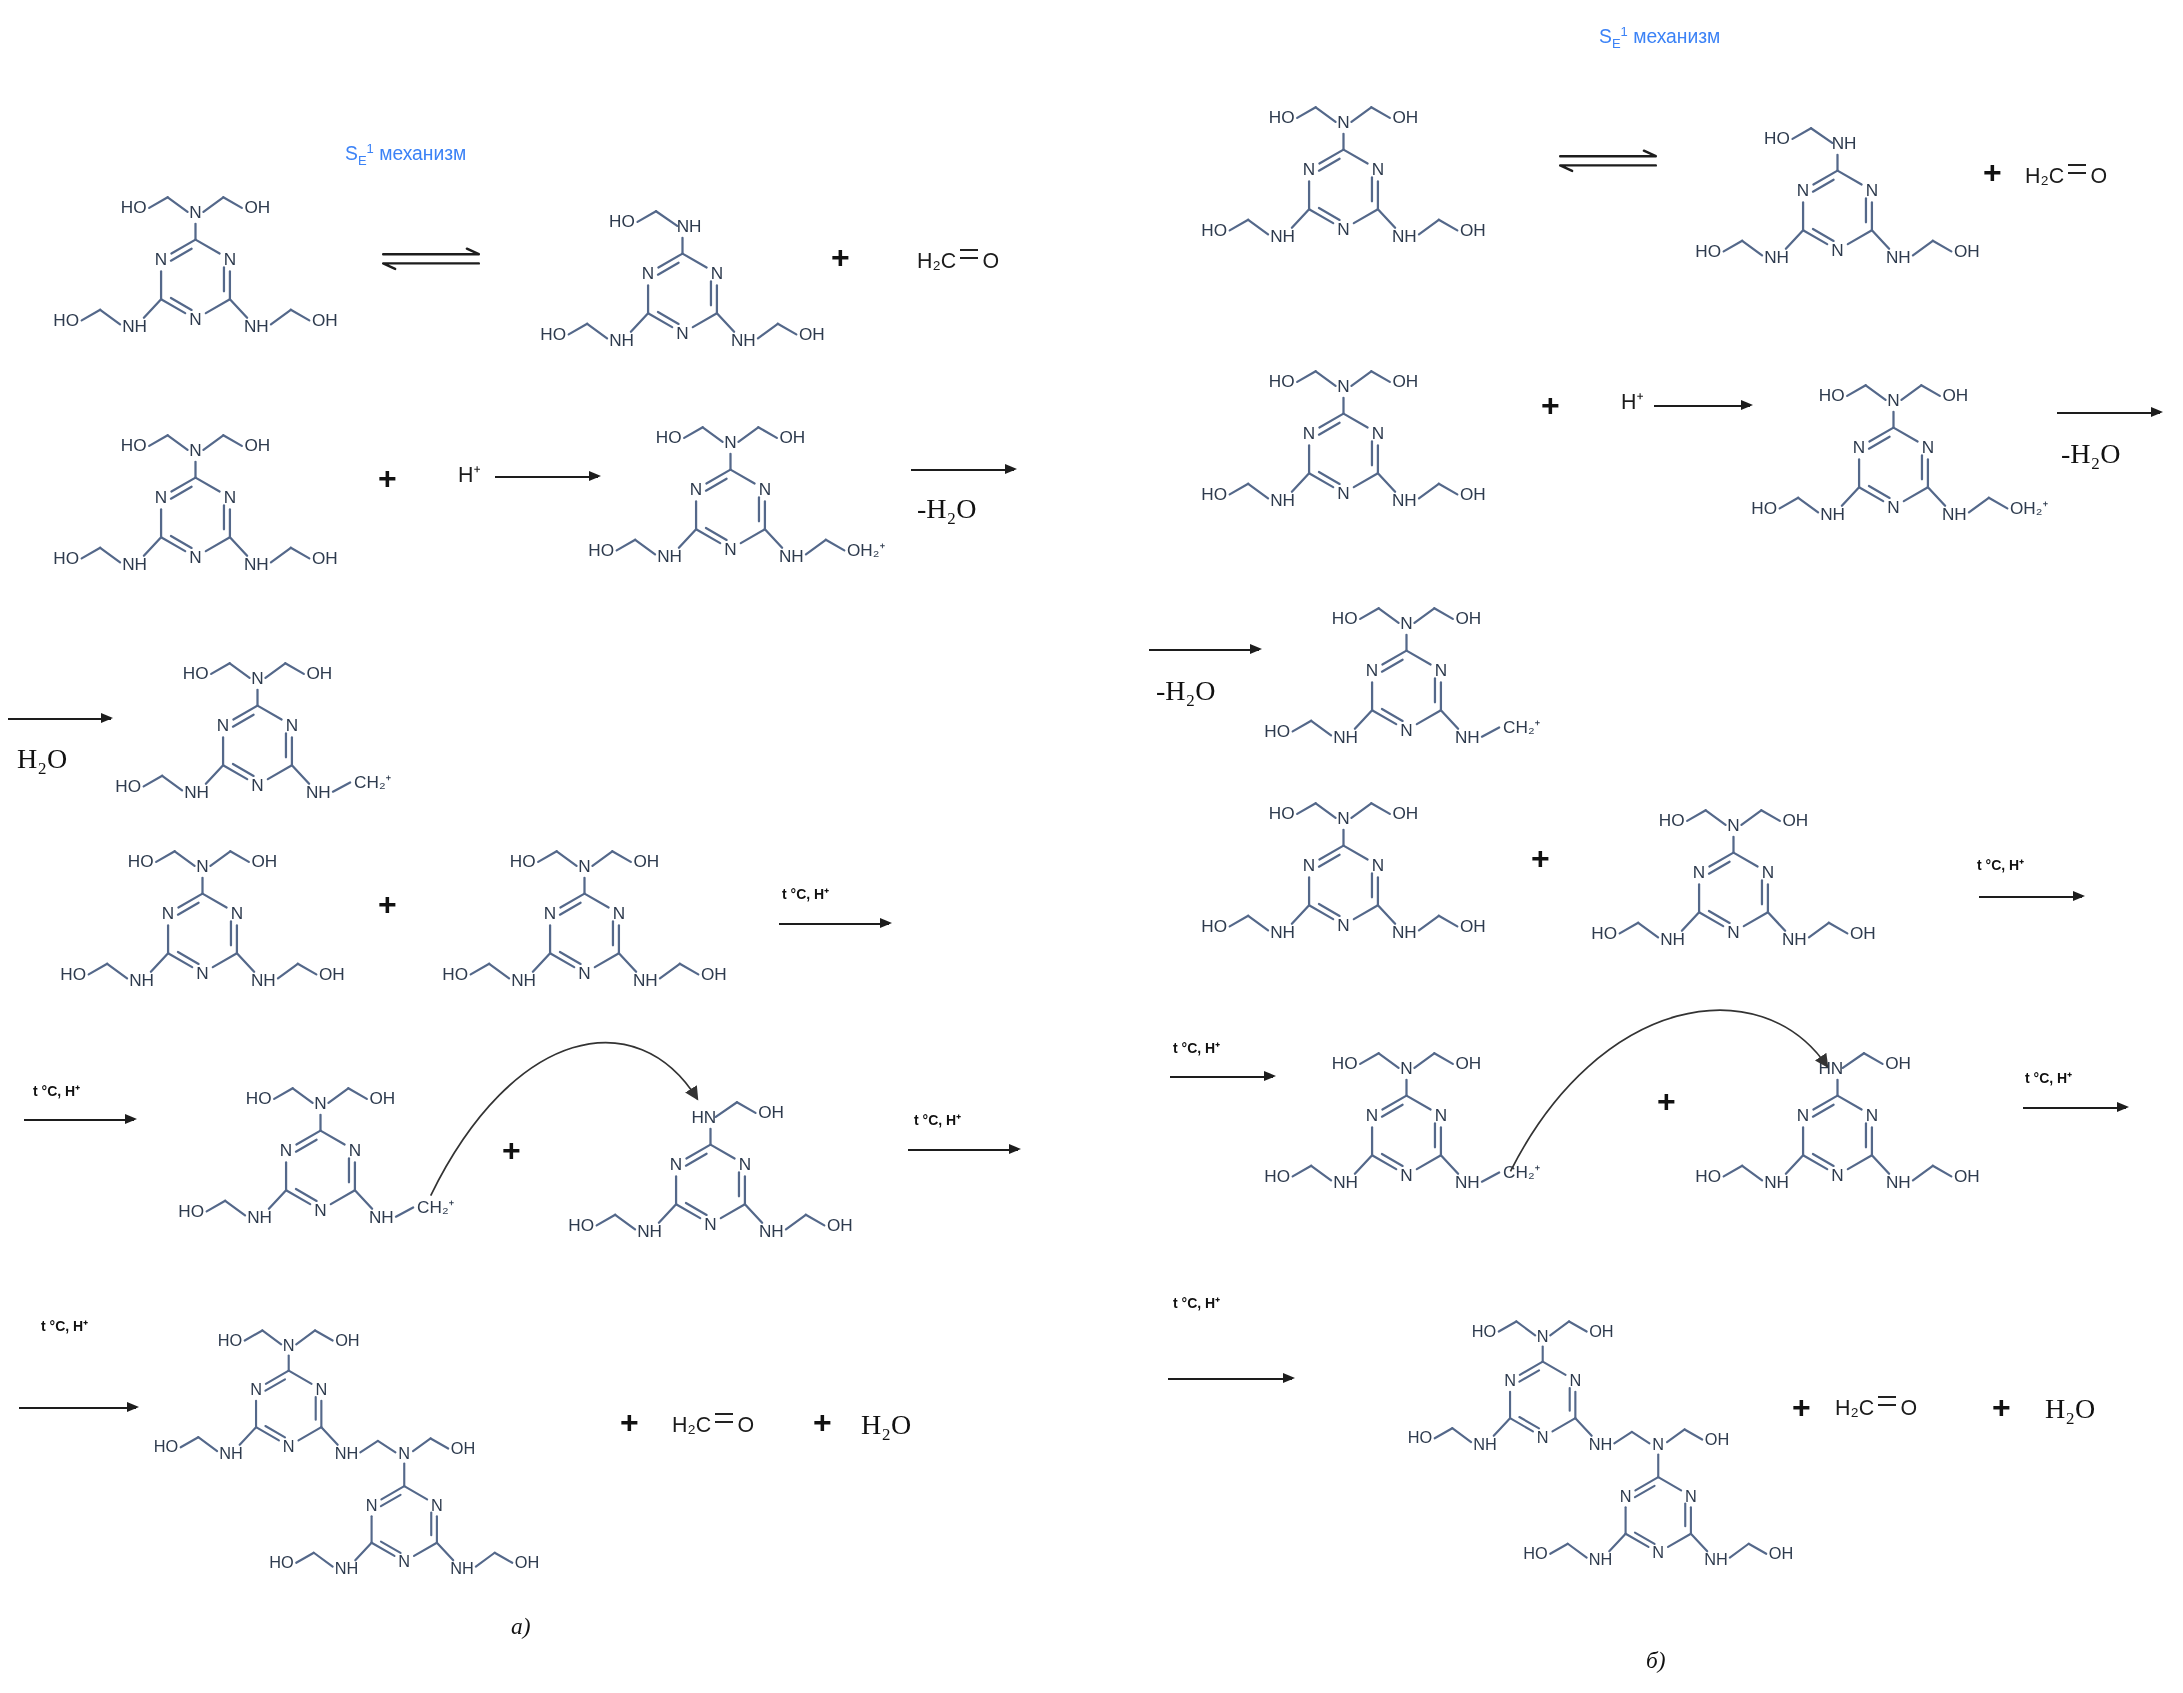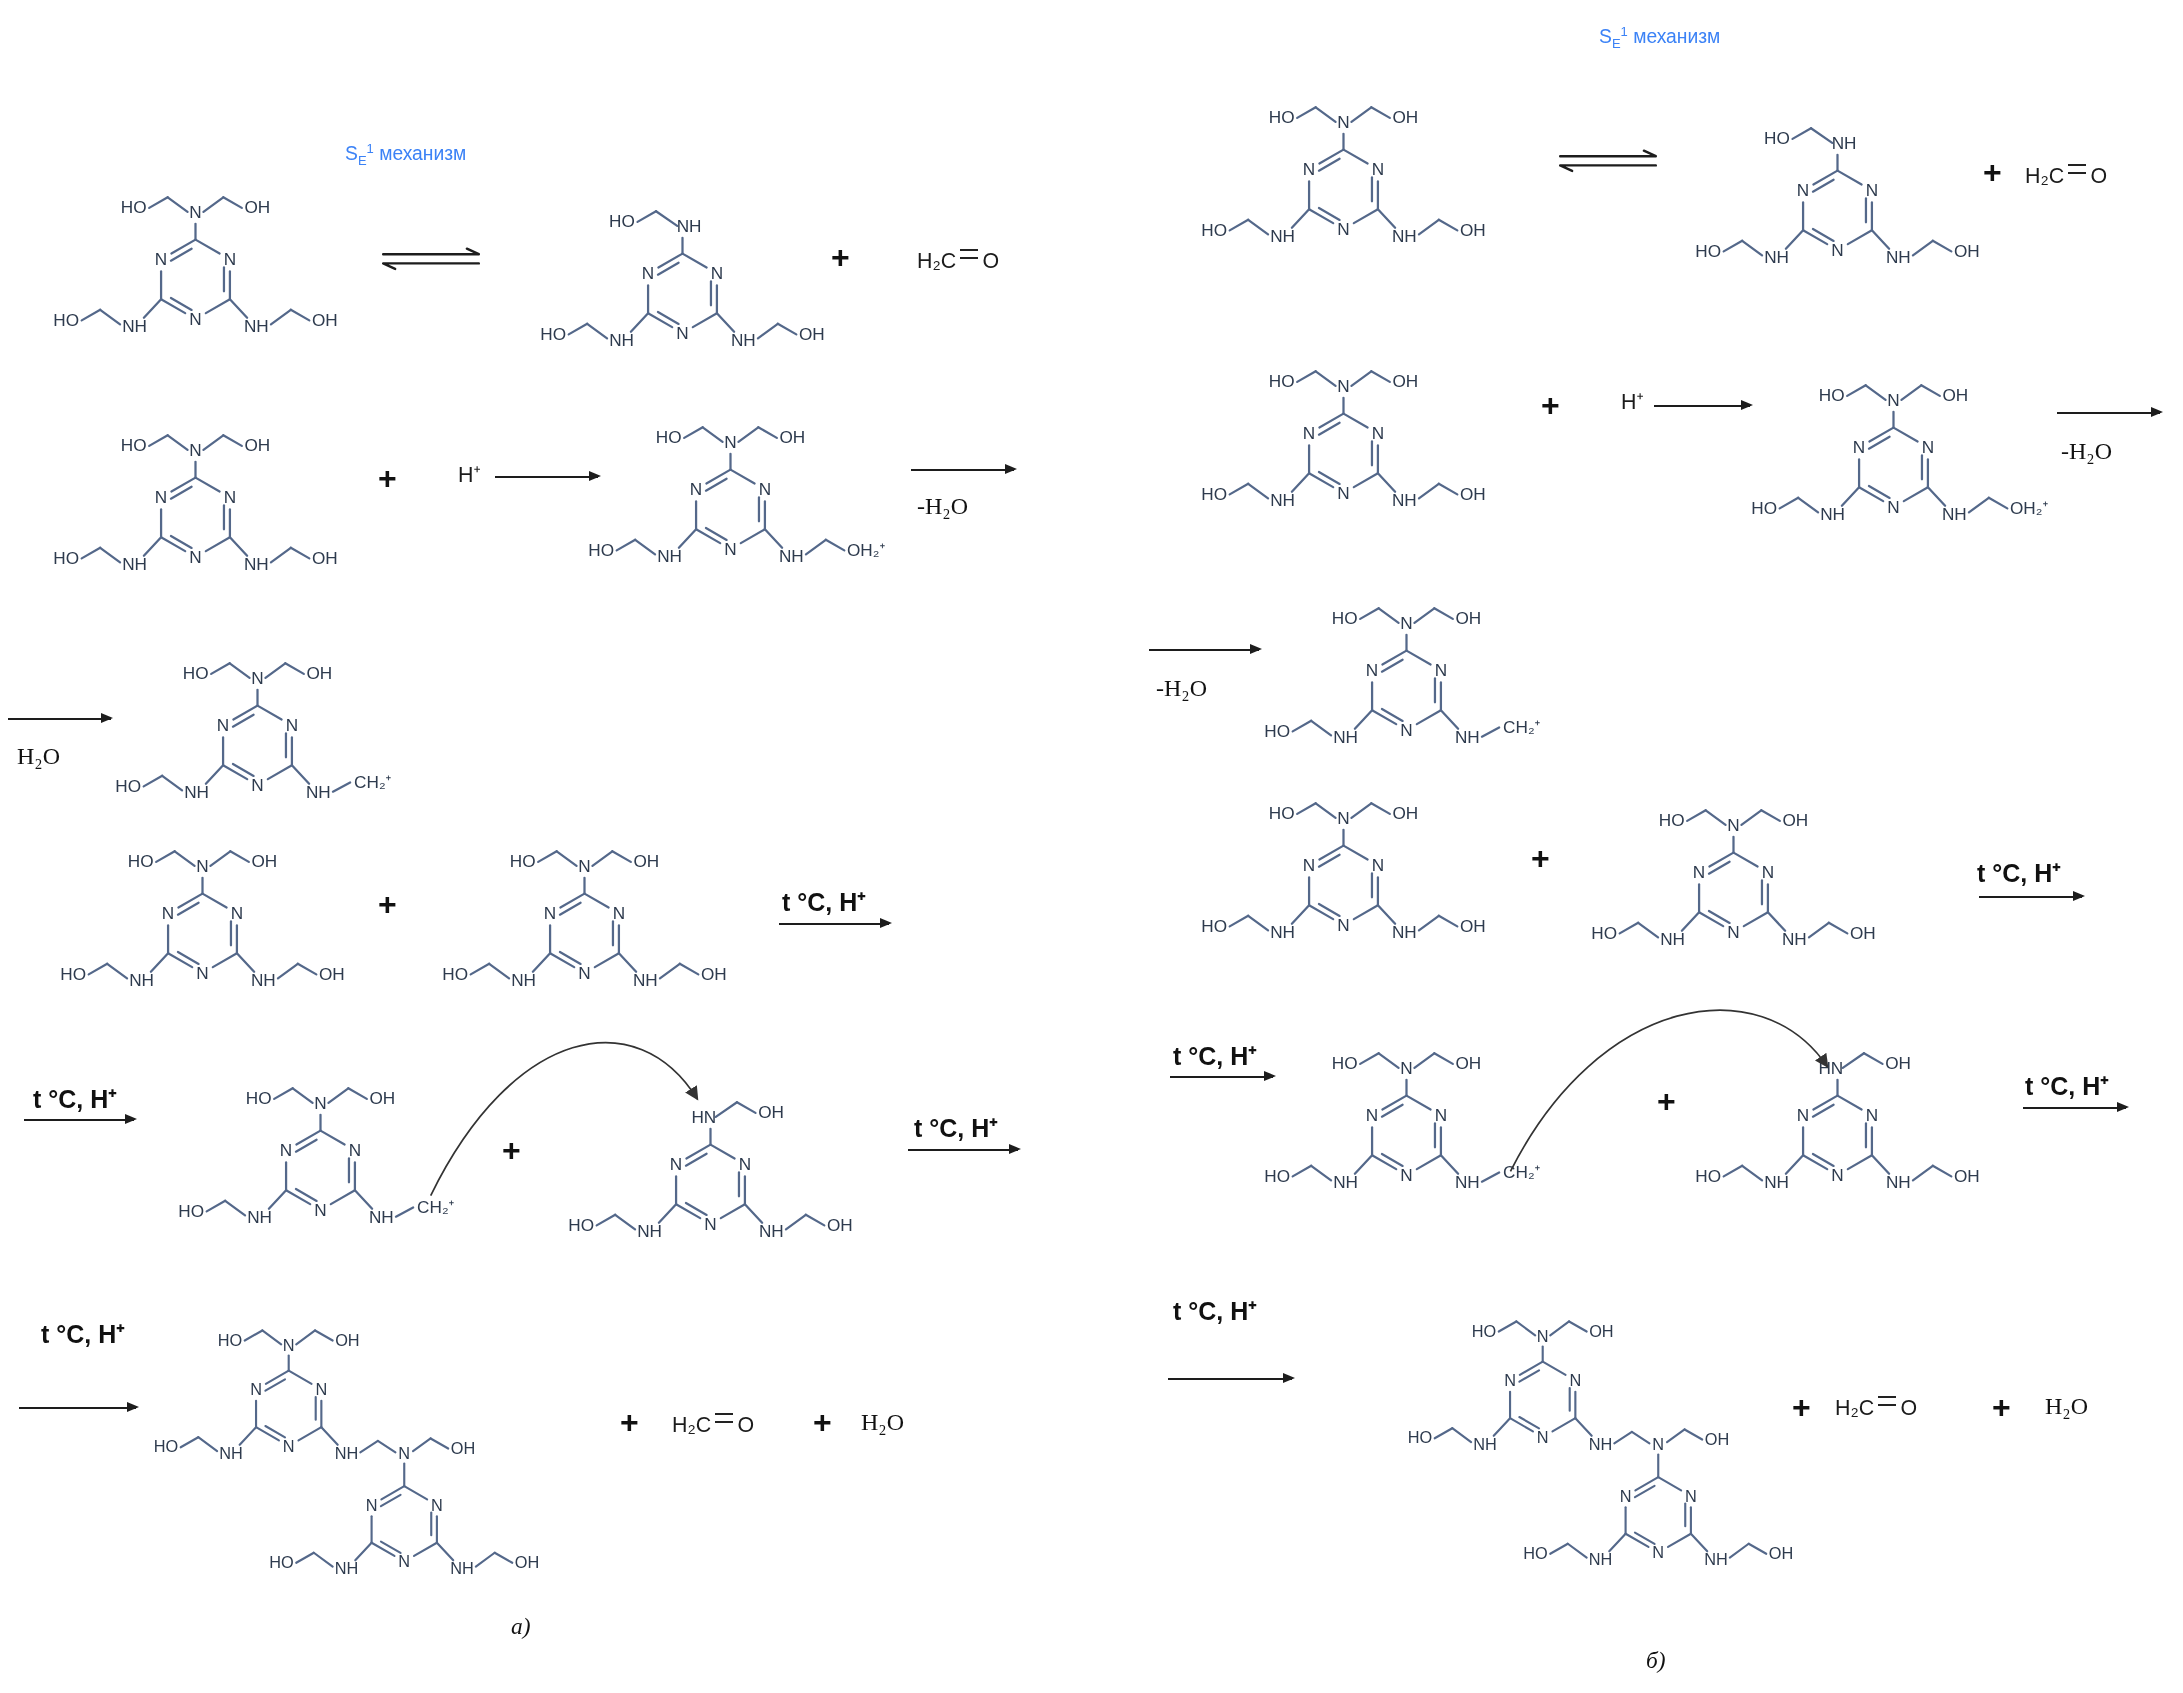--- a/index.html
+++ b/index.html
@@ -3,22 +3,22 @@
 <meta charset="utf-8">
 <style>
   html,body{margin:0;padding:0;background:#fff;}
   .canvas{position:relative;width:2183px;height:1693px;background:#ffffff;
           font-family:"Liberation Sans",sans-serif;color:#1a1a1a;overflow:hidden;}
   .abs{position:absolute;}
   .plus{font-size:32px;font-weight:700;color:#111;line-height:1;}
   .formula{font-size:21.4px;color:#1c1c1c;display:flex;align-items:flex-start;white-space:nowrap;}
   .dbond{display:inline-block;width:18px;height:6.2px;border-top:2.1px solid #222;
          border-bottom:2.1px solid #222;margin:0 4.1px;}
-  .serif-label{font-family:"Liberation Serif",serif;font-size:24px;color:#111;white-space:nowrap;}
-  .cond{font-weight:700;font-size:25px;color:#111;white-space:nowrap;}
+  .serif-label{font-family:"Liberation Serif",serif;font-size:28px;color:#111;white-space:nowrap;}
+  .cond{font-weight:700;font-size:14px;color:#111;white-space:nowrap;}
   .se-title{font-size:19.3px;color:#3b82f6;white-space:nowrap;}
   .se-title sub,.se-title sup{font-size:13px;}
   .caption{font-family:"Liberation Serif",serif;font-style:italic;font-size:23.4px;color:#111;}
   .arrow{position:absolute;height:0;border-top:2.1px solid #1d1d1d;}
   .arrow::after{content:"";position:absolute;right:-2.8px;top:-6.9px;width:0;height:0;
     border-left:12.4px solid #1d1d1d;border-top:5.9px solid transparent;border-bottom:5.9px solid transparent;}
   .equil{position:absolute;width:124px;height:27.6px;}
   .overlay{position:absolute;left:0;top:0;pointer-events:none;}
   .mol{position:absolute;width:345px;height:225px;}
   .mol.dimer{width:427px;height:314px;}

